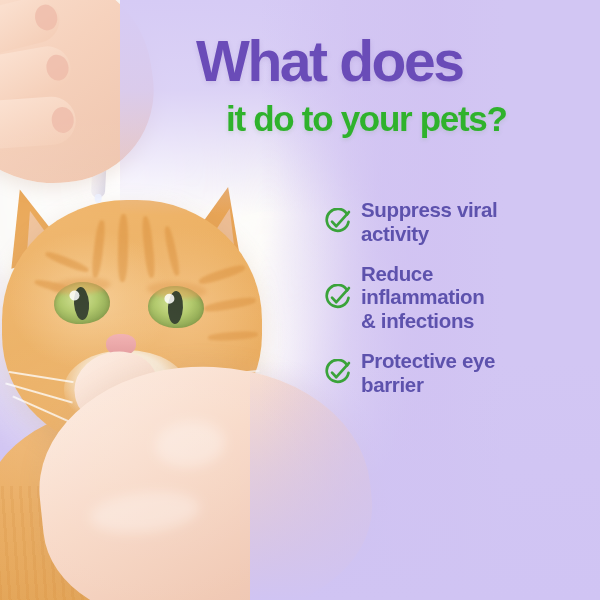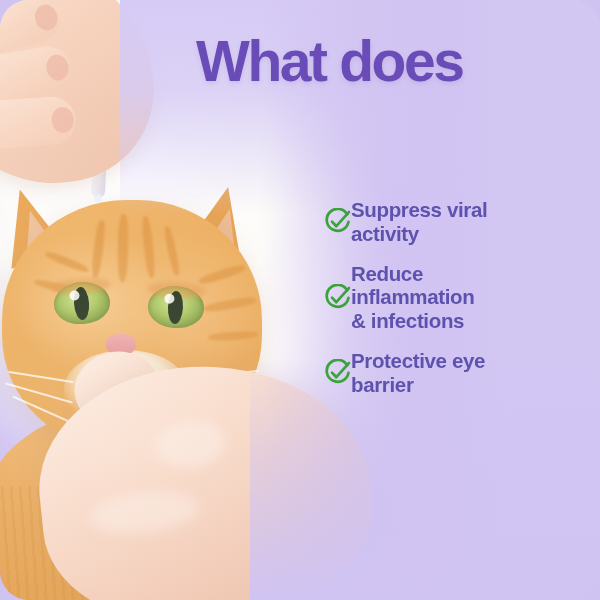--- a/index.html
+++ b/index.html
@@ -8,21 +8,20 @@
     font-family:"Liberation Sans", sans-serif;
     overflow:hidden;
     background:#cfc3f2;
   }
   #poster{
     position:relative;
     width:600px;height:600px;
     overflow:hidden;
     background:
       radial-gradient(120% 95% at 88% 8%,  #ded4f7 0%, #d4c8f4 42%, #cbbdf1 100%);
-    border-radius: 29px;
   }
 
   
   .photo{position:absolute;inset:0;}
 
   
   .backdrop{
     position:absolute;left:-40px;top:-30px;width:430px;height:680px;
     background:
       radial-gradient(75% 60% at 40% 30%, #ffffff 0%, #fbfaf8 45%, rgba(250,248,246,0) 78%);
@@ -171,21 +170,21 @@
   .subhead{
     position:absolute;left:226px;top:101px;width:360px;
     font-size:35px;line-height:1;font-weight:bold;
     letter-spacing:-1.3px;
     color:#2fb22c;
     white-space:nowrap;
     text-shadow:0 2px 4px rgba(90,150,80,.16);
   }
 
   .bullets{position:absolute;left:324px;top:198px;width:240px;}
-  .bullet{position:relative;display:flex;align-items:center;gap:0;margin-bottom:16px;}
+  .bullet{position:relative;display:flex;align-items:center;gap:10px;margin-bottom:16px;}
   .bullet:last-child{margin-bottom:0;}
   .check{flex:0 0 auto;width:27px;height:27px;display:block;}
   .btext{
     font-size:20.5px;line-height:1.16;font-weight:bold;
     letter-spacing:-.35px;
     color:#5d52ad;
     white-space:pre-line;
   }
 </style>
 </head>
@@ -272,20 +271,21 @@
 
     <div class="washTop"></div>
     <div class="wash"></div>
     <div class="washBottom"></div>
   </div>
 
   <div class="text-layer">
 
     <div class="headline">What does</div>
 
+    <div class="subhead">it do to your pets?</div>
 
     <div class="bullets">
 
       <div class="bullet">
         <svg class="check" viewBox="0 0 32 32">
           <path d="M27.5 7.5 A13 13 0 1 0 29 16.5" fill="none" stroke="#3aa33a" stroke-width="3.2" stroke-linecap="round"></path>
           <path d="M9.5 16.2 L14.6 21.6 L29.5 4.8" fill="none" stroke="#3aa33a" stroke-width="3.2" stroke-linecap="round" stroke-linejoin="round"></path>
         </svg>
         <div class="btext">Suppress viral
 activity</div>

